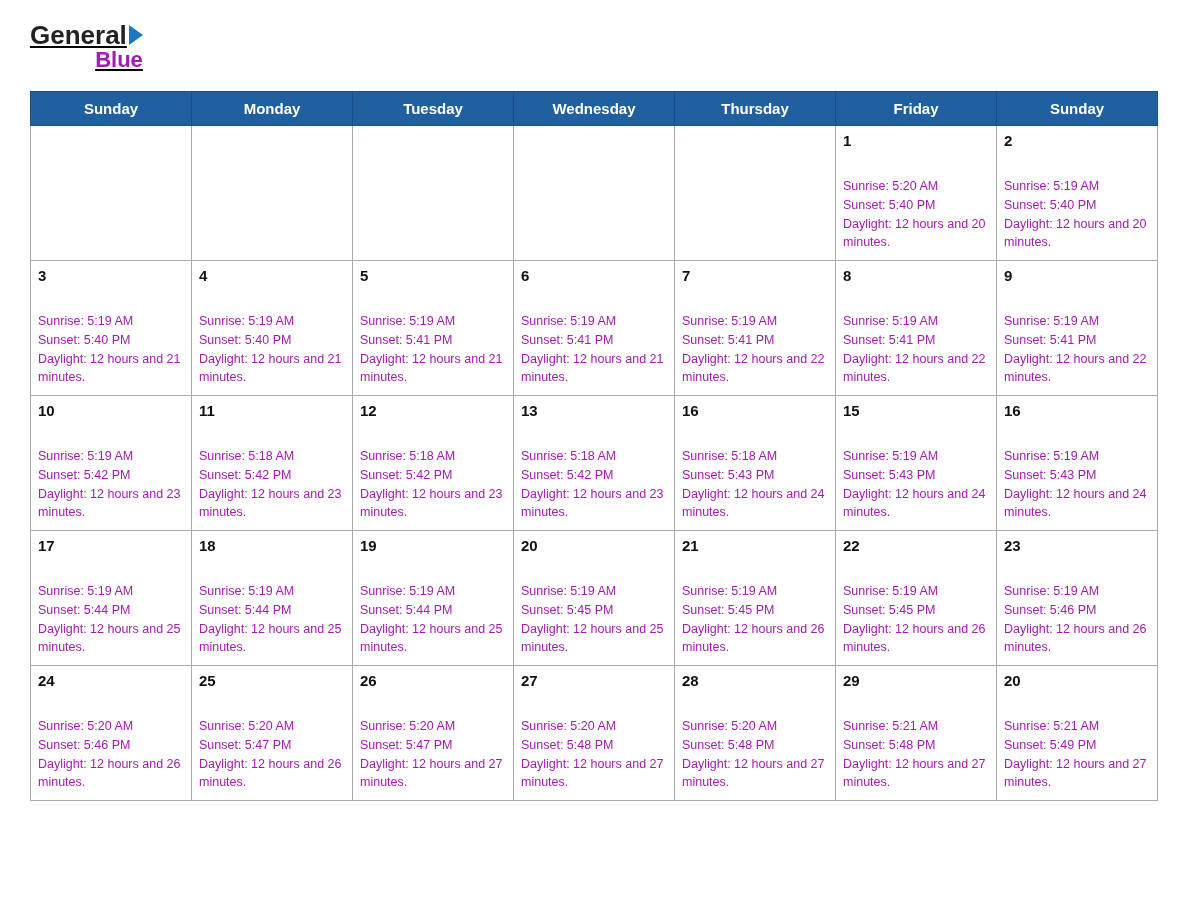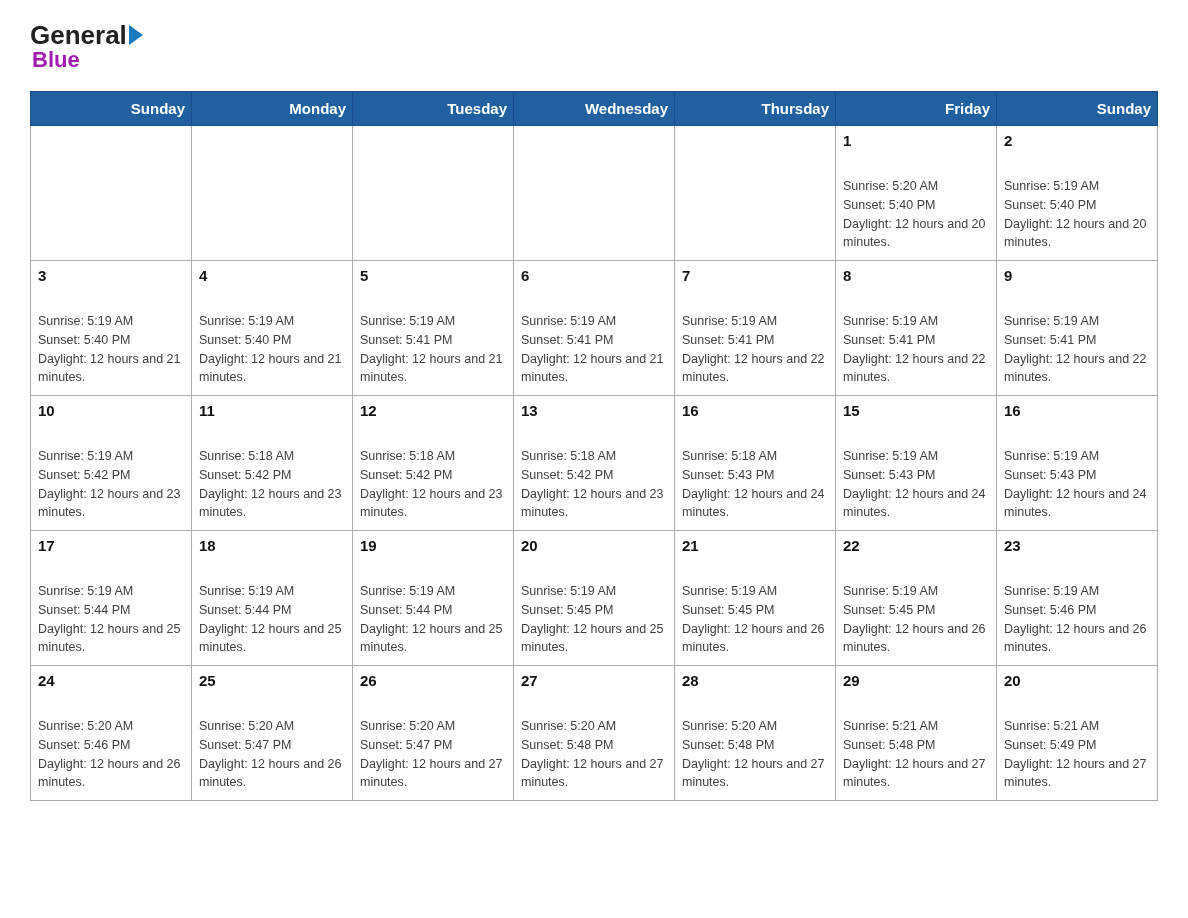--- a/index.html
+++ b/index.html
@@ -12,21 +12,22 @@
     }
     .header-area {
       display: flex;
       justify-content: space-between;
       align-items: flex-start;
       margin-bottom: 18px;
     }
     .logo {
       display: flex;
       flex-direction: column;
-      align-items: flex-start;
+      align-items: flex-end;
+      text-decoration: underline;
     }
     .logo-text {
       display: flex;
       align-items: center;
       font-size: 26px;
       font-weight: bold;
       color: #222;
     }
     .logo-arrow {
       width: 0;
@@ -62,42 +63,42 @@
       width: 100%;
       border-collapse: collapse;
       border: 1px solid #999;
     }
     .calendar thead tr th {
       background-color: #2060a0;
       color: #fff;
       font-size: 15px;
       font-weight: bold;
       padding: 8px 6px;
-      text-align: right;
+      text-align: center;
       border: 1px solid #1a4e8a;
     }
     .calendar tbody tr td {
       vertical-align: top;
       padding: 6px 7px 8px 7px;
       font-size: 13px;
       color: #222;
       border: 1px solid #aaa;
       width: 14.28%;
       min-height: 90px;
     }
     .day-number {
       font-size: 15px;
       font-weight: bold;
       color: #111;
       display: block;
       margin-bottom: 3px;
     }
     .day-info {
       font-size: 12.5px;
-      color: #404040;
+      color: #a21caf;
       line-height: 1.5;
       margin-top: 28px;
     }
     .empty-cell {
       background: #fff;
     }
     tbody tr td:first-child .day-number,
     tbody tr td:last-child .day-number {
       color: #111;
     }

